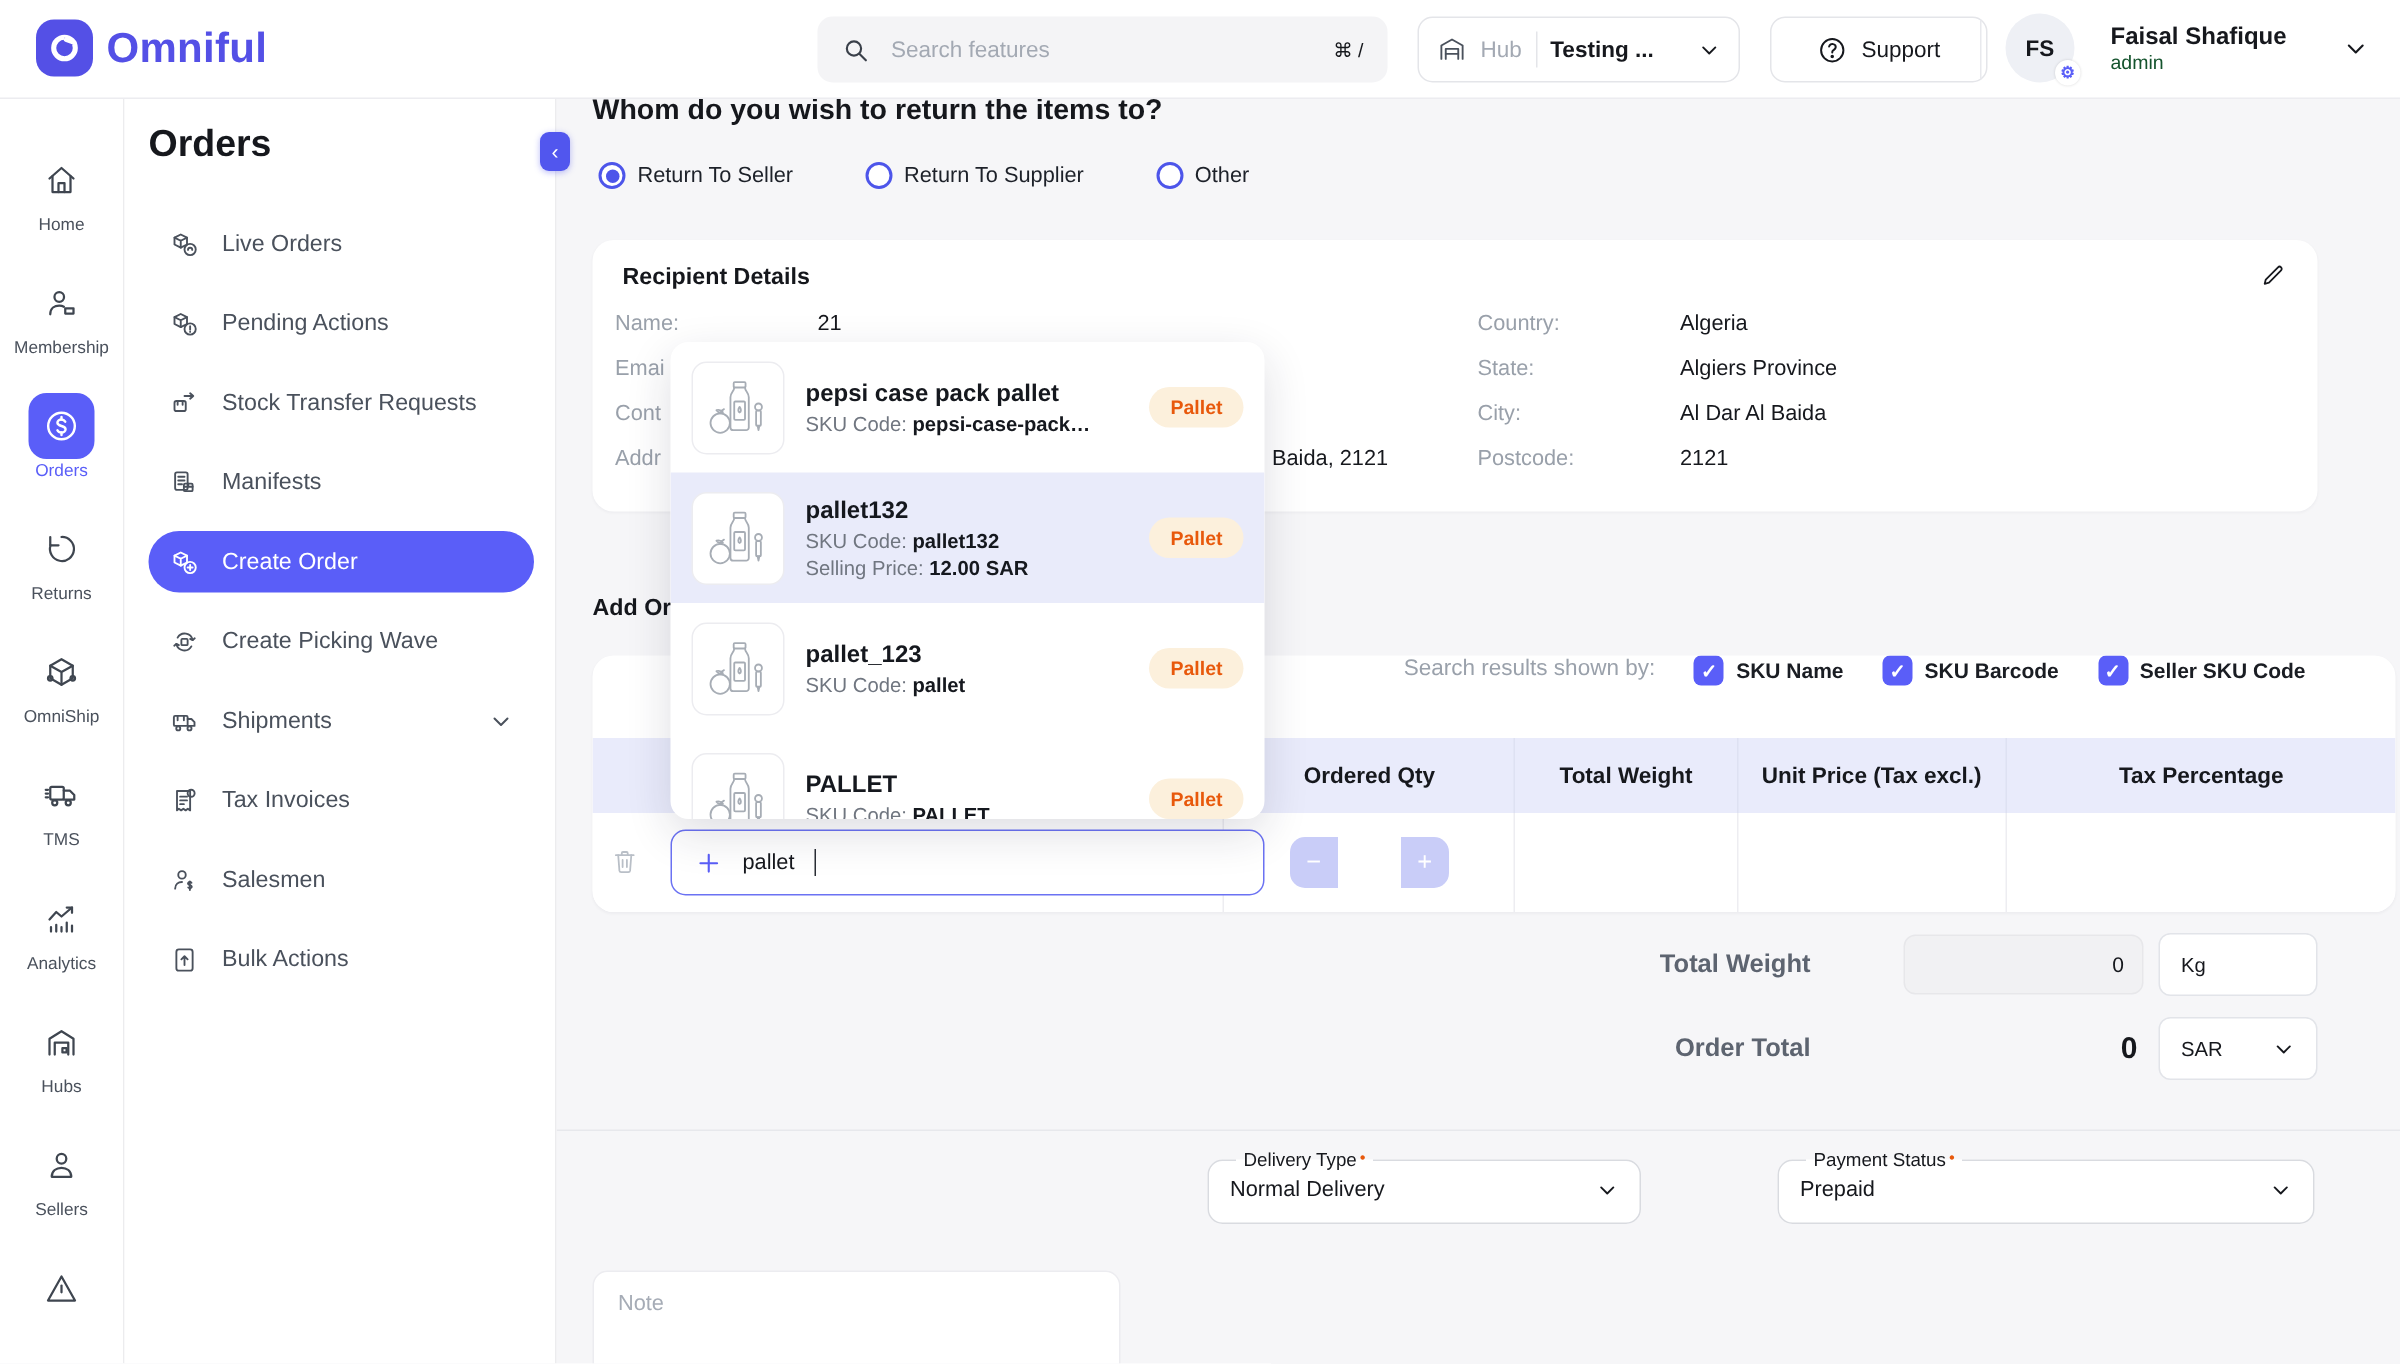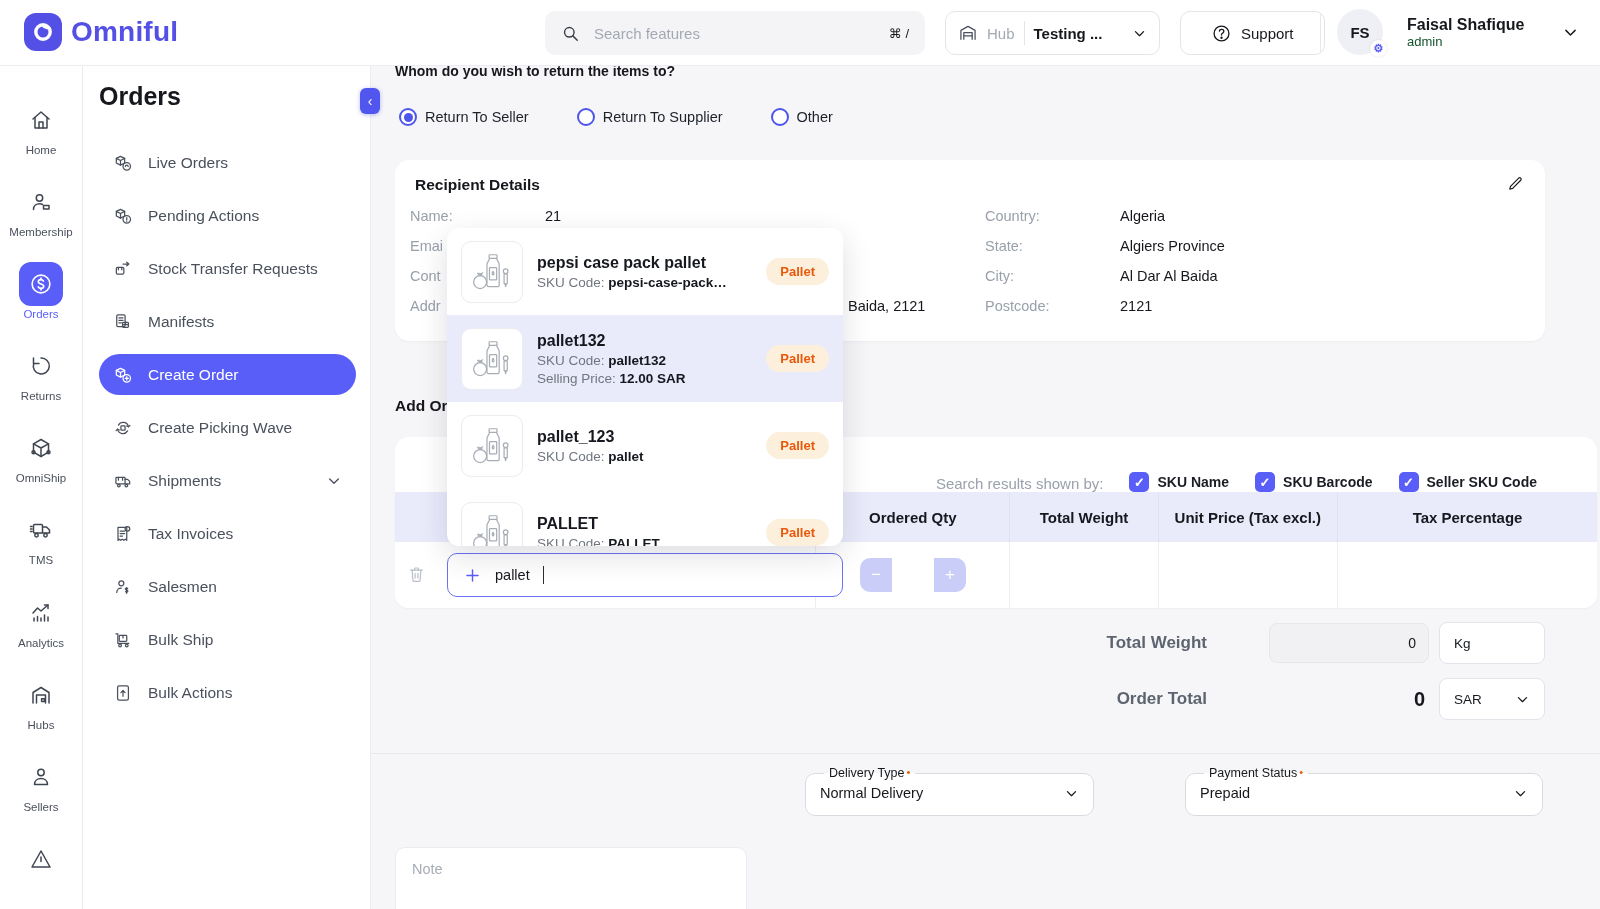--- a/index.html
+++ b/index.html
@@ -45,21 +45,21 @@
   .side-list{position:absolute;left:0;top:76px;width:288px;}
   .side-item{width:257px;height:41px;margin:0 0 12px 16px;border-radius:21px;display:flex;align-items:center;padding:0 14px;gap:15px;color:#4a515c;cursor:pointer;}
   .si-icon{width:20px;height:20px;color:#4a515c;flex:0 0 auto;}
   .si-label{font-size:15.5px;white-space:nowrap;}
   .si-chevron{margin-left:auto;color:#4a515c;}
   .side-item.active{background:#5a5ef8;color:#fff;}
   .side-item.active .si-icon,.side-item.active .si-label{color:#fff;}
 
   
   .main{position:absolute;left:371px;top:66px;width:1229px;height:843px;z-index:1;}
-  .q-heading{position:absolute;left:24px;top:-3px;font-size:14px;font-weight:700;color:#15171c;}
+  .q-heading{position:absolute;left:24px;top:-3px;font-size:19px;font-weight:700;color:#15171c;}
   .radio-row{position:absolute;left:28px;top:42px;display:flex;gap:48px;align-items:flex-start;}
   .radio-opt{display:flex;align-items:center;gap:8px;cursor:pointer;}
   .radio{width:18px;height:18px;border-radius:50%;border:2px solid #4d55ea;background:#fff;position:relative;flex:0 0 auto;}
   .radio.on::after{content:"";position:absolute;inset:2.5px;border-radius:50%;background:#4d55ea;}
   .radio-label{font-size:14.5px;color:#1d2129;}
 
   .card{background:#fff;border-radius:14px;box-shadow:0 1px 2px rgba(16,24,40,.04);}
   .recipient{position:absolute;left:24px;top:94px;width:1150px;height:181px;}
   .rc-title{position:absolute;left:20px;top:16px;font-size:15.5px;font-weight:700;color:#15171c;}
   .rc-edit{position:absolute;right:20px;top:14px;color:#16181d;cursor:pointer;}
@@ -68,21 +68,21 @@
   .rc-value{color:#16181d;}
   .rc-l{left:15px;}
   .rc-lv{left:150px;}
   .rc-rl{left:590px;}
   .rc-rv{left:725px;}
   .addr-frag{left:453px;}
 
   .add-ord{position:absolute;left:24px;top:331px;font-size:15.5px;font-weight:700;color:#15171c;}
 
   .items-card{position:absolute;left:24px;top:371px;width:1202px;height:171px;overflow:hidden;}
-  .filter-bar{height:55px;display:flex;align-items:flex-end;justify-content:flex-end;padding-right:60px;gap:26px;}
+  .filter-bar{height:55px;display:flex;align-items:flex-start;justify-content:flex-end;padding-right:60px;gap:26px;}
   .filter-label{font-size:15px;color:#9aa1ab;}
   .filter-opt{display:flex;align-items:center;gap:8px;cursor:pointer;}
   .cb{width:20px;height:20px;border-radius:5px;background:#5a5ef8;color:#fff;display:flex;align-items:center;justify-content:center;font-size:13px;font-weight:700;}
   .cb::after{content:"✓";}
   .filter-opt-label{font-size:14px;font-weight:600;color:#1a1d23;}
   .thead{height:50px;background:#e9ebfb;display:flex;}
   .th{display:flex;align-items:center;justify-content:center;font-size:15px;font-weight:600;color:#16181d;border-left:1px solid #dee1f2;}
   .th:nth-of-type(1){width:457px;border-left:none;}
   .th:nth-of-type(2){width:211px;}
   .th:nth-of-type(3){width:161px;}
@@ -465,33 +465,20 @@
               <circle cx="10" cy="7.5" r="3"></circle>
               <path d="M4.5 18.5 C4.5 15 7 13.2 10 13.2"></path>
               <path d="M17.6 13.8 c-.6-.7-2-.8-2.6 0-.6.9.2 1.6 1.3 1.9 1.1.3 1.9 1 1.3 1.9-.6.8-2 .7-2.6 0"></path>
               <path d="M16.3 12.8 V19.6"></path>
             </svg>
           </span>
           <span class="si-label">Salesmen</span>
 
         </div>
 
-        <div class="side-item">
-          <span class="si-icon">
-            <svg width="20" height="20" viewBox="0 0 24 24" class="icon-stroke">
-              <path d="M3.5 4.5 H5.8 V16 H19"></path>
-              <rect x="7.5" y="6.5" width="9" height="7" rx="1"></rect>
-              <path d="M12 6.5 V9.5"></path>
-              <circle cx="8.5" cy="18.5" r="1.6"></circle>
-              <circle cx="16.5" cy="18.5" r="1.6"></circle>
-            </svg>
-          </span>
-          <span class="si-label">Bulk Ship</span>
-
-        </div>
 
         <div class="side-item">
           <span class="si-icon">
             <svg width="20" height="20" viewBox="0 0 24 24" class="icon-stroke">
               <rect x="5.5" y="3.5" width="13" height="17" rx="2"></rect>
               <path d="M12 16 V9 M12 9 L9.5 11.5 M12 9 L14.5 11.5"></path>
             </svg>
           </span>
           <span class="si-label">Bulk Actions</span>
 

